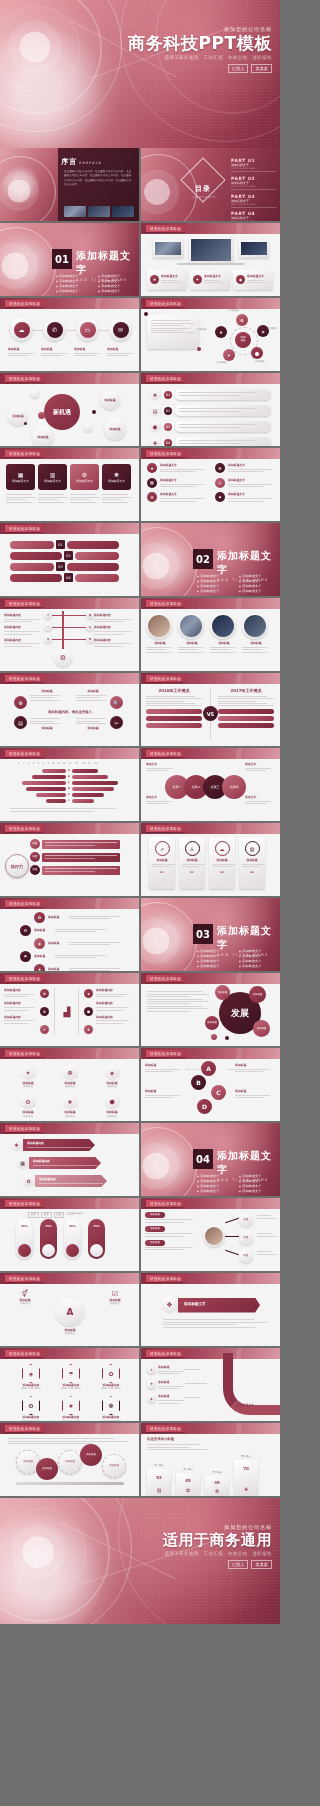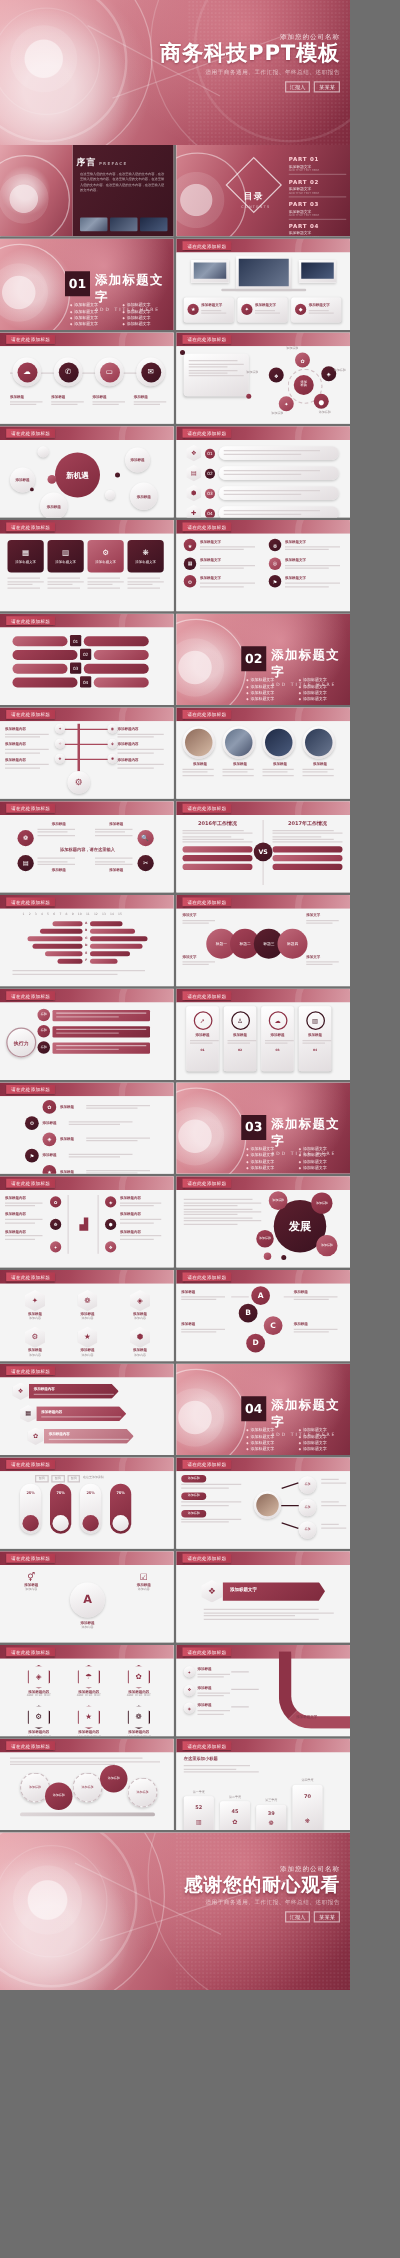--- a/index.html
+++ b/index.html
@@ -2,21 +2,21 @@
 <html><head>
 <meta charset="utf-8">
 <style>
   html,body{margin:0;padding:0;background:#6e6e6e;}
   body{width:280px;font-family:"DejaVu Sans","Liberation Sans",sans-serif;}
   .sheet{width:280px;position:relative;background:#6e6e6e;}
 
   
   .row{display:flex;gap:2px;padding:0 0 2px 0;}
   .slide{width:139px;height:73px;position:relative;overflow:hidden;background:#f2f2f2;}
-  .slide.full{width:280px;height:116px;}
+  .slide.full{width:280px;height:148px;}
   .slide.full2{width:280px;height:126px;}
 
   
   .cover-bg{position:absolute;inset:0;
     background:
       radial-gradient(circle at 14% 62%, rgba(255,255,255,.55) 0 8%, rgba(255,255,255,0) 26%),
       radial-gradient(circle at 12% 58%, rgba(255,255,255,.30) 0 16%, rgba(255,255,255,0) 34%),
       radial-gradient(circle at 70% 20%, rgba(255,170,180,.40), rgba(255,255,255,0) 48%),
       linear-gradient(118deg,#e9a6ad 0%,#d98b96 22%,#c06a79 46%,#a8495c 68%,#8e3347 88%,#7d2a3d 100%);
   }
@@ -1518,21 +1518,21 @@
       <div class="arc b" style="left:-28px;top:-14px;width:134px;height:134px;"></div>
       <div class="arc t" style="left:-4px;top:10px;width:88px;height:88px;"></div>
       <div class="gear" style="left:6px;top:22px;width:64px;height:64px;"></div>
       <div class="arc" style="left:118px;top:-76px;width:220px;height:220px;border-color:rgba(255,255,255,.18);"></div>
       <div class="diagline" style="left:60px;top:24px;width:130px;transform:rotate(26deg);"></div>
       <div class="diagline" style="left:80px;top:86px;width:160px;transform:rotate(-18deg);"></div>
       <div class="grid-dots" style="left:140px;top:0;right:0;"></div>
     </div>
     <div class="cover-text">
       <div class="cover-company">添加您的公司名称</div>
-      <div class="cover-title end-title">感谢您的耐心观看</div>
+      <div class="cover-title end-title">适用于商务通用</div>
       <div class="cover-sub">适用于商务通用、工作汇报、年终总结、述职报告</div>
       <div class="cover-tags">
         <span>汇报人</span>
         <span>某某某</span>
       </div>
     </div>
   </div>
 
 </div>
 

